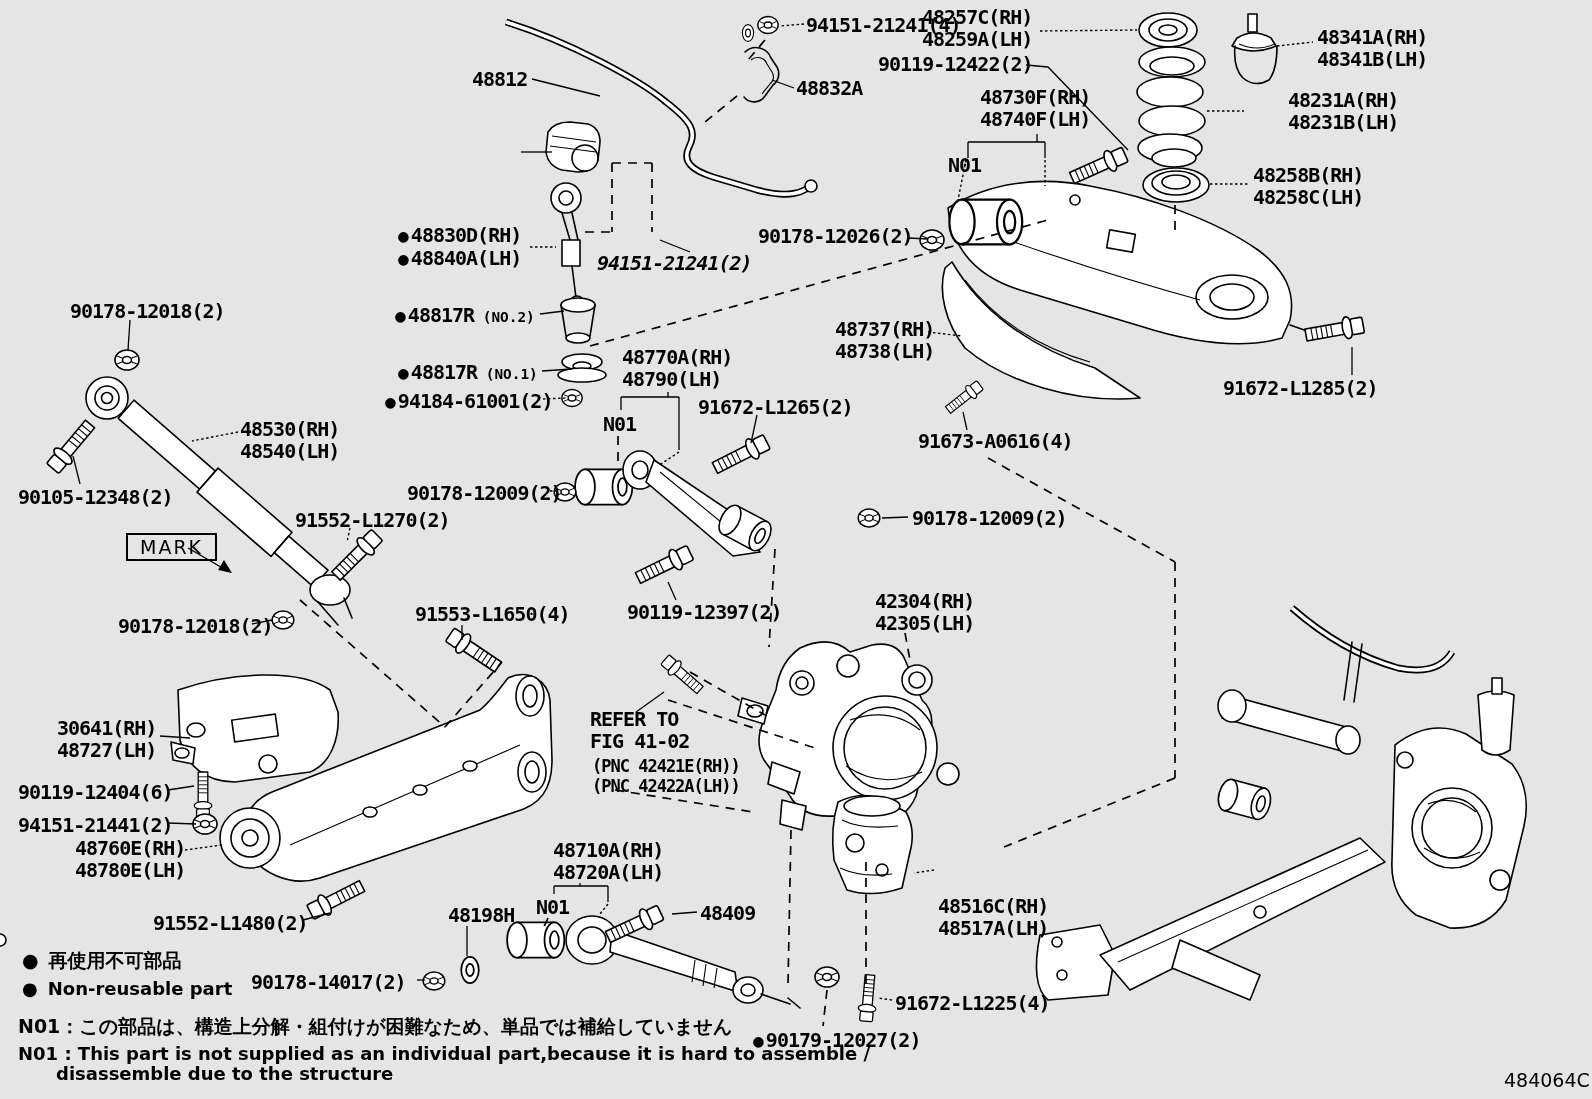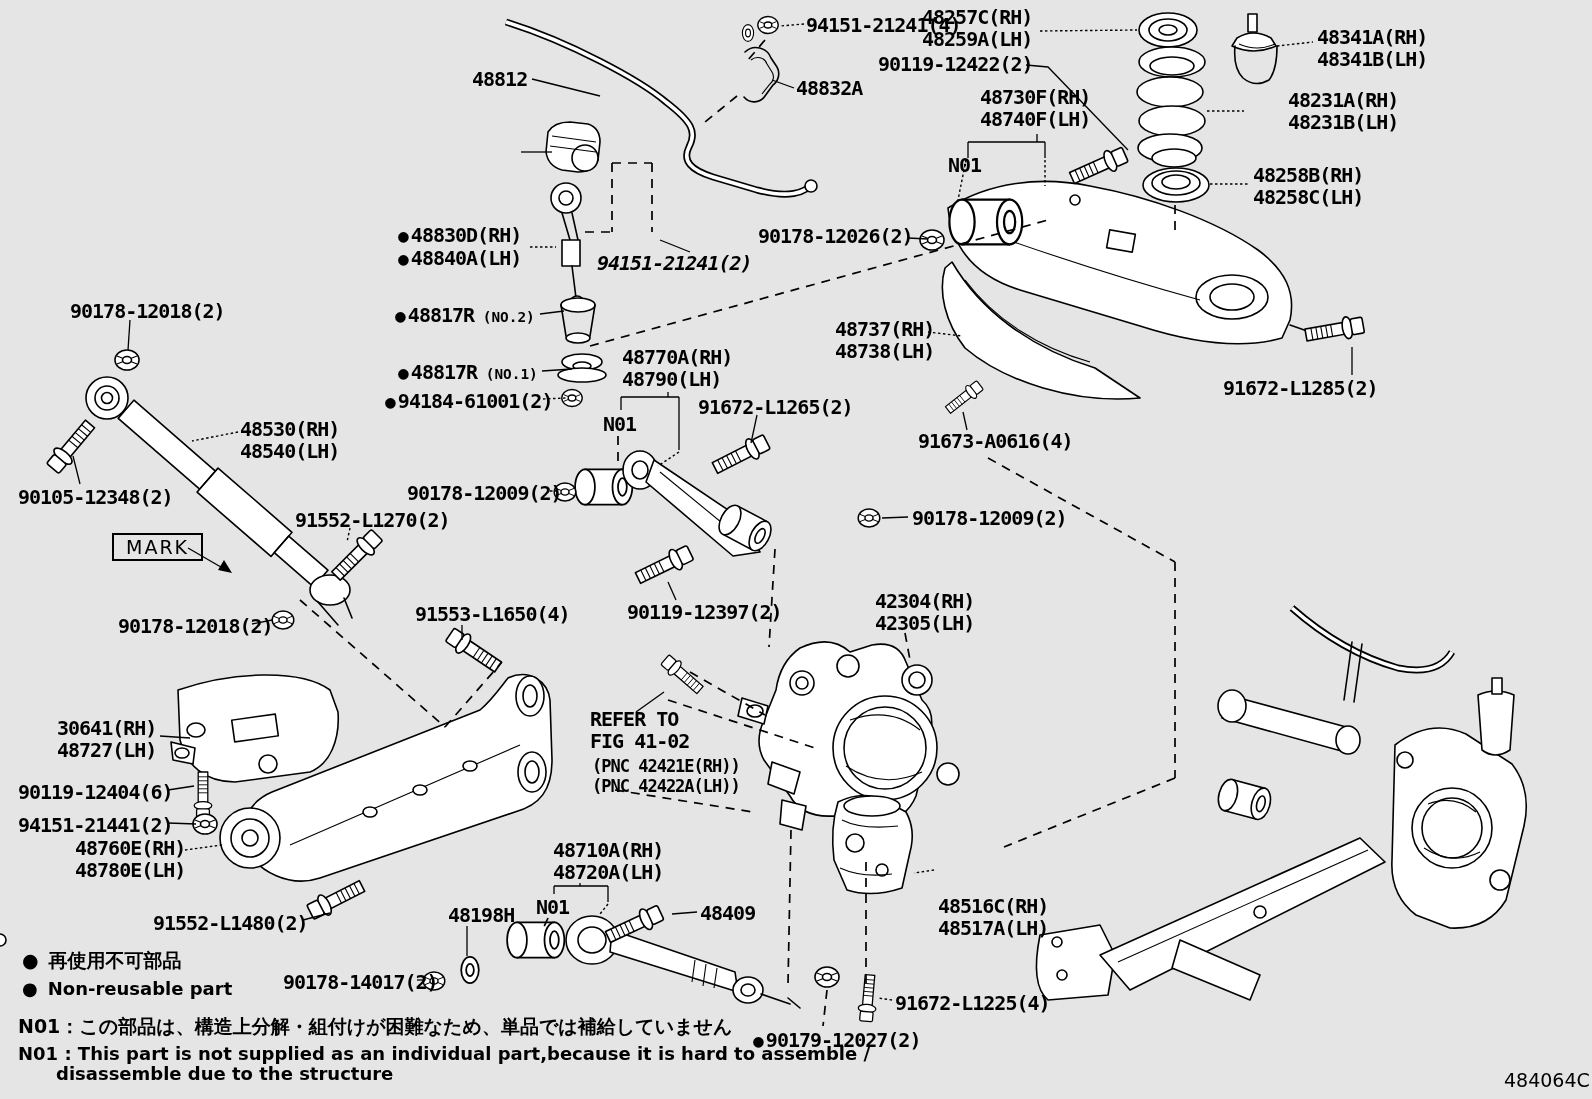--- a/index.html
+++ b/index.html
@@ -14,21 +14,21 @@
   .ld{stroke:#000;stroke-width:1.3;fill:none;}
   .lh{stroke:#000;stroke-width:1.4;stroke-dasharray:2.5 2.5;fill:none;}
   .dsh{stroke:#000;stroke-width:1.7;stroke-dasharray:9 7;fill:none;}
   #labels{position:absolute;left:0;top:0;width:100%;height:100%;}
   .lbl{position:absolute;font-size:20px;font-weight:bold;letter-spacing:-1px;
        line-height:22px;white-space:nowrap;}
   .lbl .ln{display:block;}
   .blt{margin-right:3px;font-size:0.9em;}
   .sfx{font-size:0.72em;letter-spacing:0;font-weight:bold;}
   .boxed{border:2px solid #000;padding:1px 12px;font-family:"DejaVu Sans","Liberation Sans",sans-serif;
-         font-weight:normal;font-size:19px;letter-spacing:2px;}
+         font-weight:normal;font-size:19px;letter-spacing:2px;margin-left:14px;}
   .note,.legend-row{position:absolute;font-family:"DejaVu Sans","Liberation Sans",sans-serif;
        font-weight:bold;white-space:nowrap;}
   #legend-jp{left:22px;top:948px;font-size:19px;}
   #legend-en{left:22px;top:978px;font-size:18px;}
   #note-jp{left:18px;top:1014px;font-size:19px;text-align:right;}
   #note-en1{left:18px;top:1043px;font-size:18px;}
   #note-en2{left:56px;top:1063px;font-size:18px;}
   #figcode{position:absolute;left:1504px;top:1069px;font-size:19px;
            font-family:"DejaVu Sans","Liberation Sans",sans-serif;font-weight:normal;}
   .lgb{margin-right:10px;}
@@ -492,21 +492,21 @@
       <div class="lbl" style="left: 536px; top: 896px;">
         <span class="ln"><span>N01</span></span>
       </div>
       <div class="lbl" style="left: 700px; top: 902px;">
         <span class="ln"><span>48409</span></span>
       </div>
       <div class="lbl" style="left: 938px; top: 895px;">
         <span class="ln"><span>48516C(RH)</span></span>
         <span class="ln"><span>48517A(LH)</span></span>
       </div>
-      <div class="lbl" style="left: 283px; top: 971px; text-align: center;">
+      <div class="lbl" style="left: 251px; top: 971px; text-align: center;">
         <span class="ln"><span>90178-14017(2)</span></span>
       </div>
       <div class="lbl" style="left: 895px; top: 992px;">
         <span class="ln"><span>91672-L1225(4)</span></span>
       </div>
       <div class="lbl" style="left: 753px; top: 1029px;">
         <span class="ln"><span class="blt">●</span><span>90179-12027(2)</span></span>
       </div>
     </div>
 

